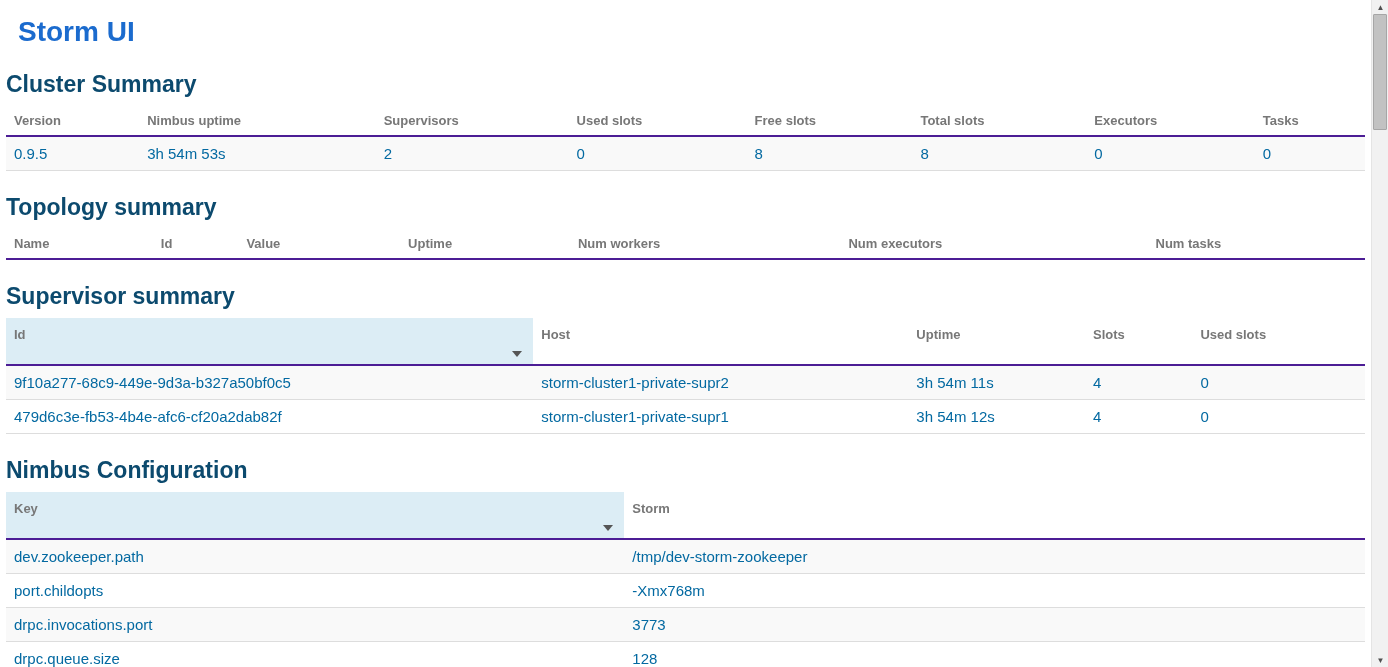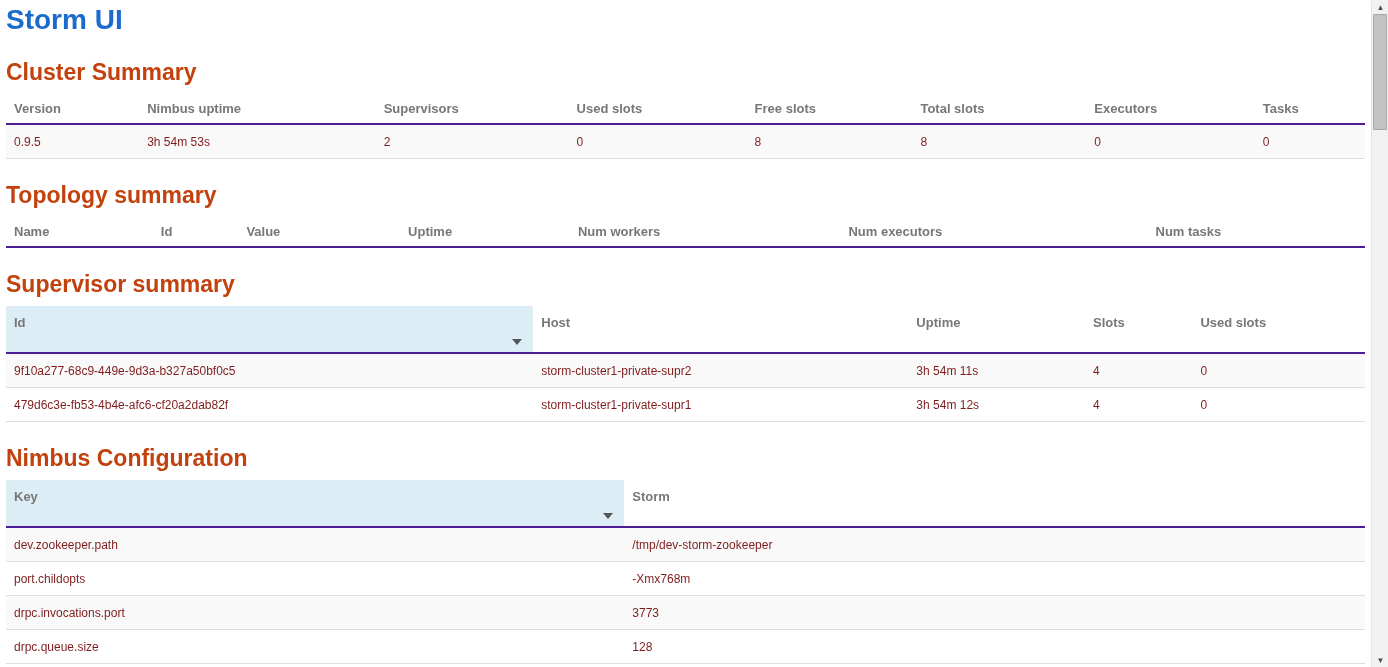--- a/index.html
+++ b/index.html
@@ -10,33 +10,33 @@
     background: #ffffff;
     font-family: "Liberation Sans", sans-serif;
   }
   .page {
     padding: 4px 6px 0 6px;
     margin-right: 17px;
   }
   h1.app-title {
     font-size: 28px;
     line-height: 32px;
-    margin: 0;
+    margin: 12px;
     font-weight: bold;
   }
   h1.app-title a {
     color: #1b6bce;
     text-decoration: none;
     cursor: pointer;
   }
   h2.section-heading {
     font-size: 23px;
     line-height: 26px;
     margin: 23px 0 9px 0;
-    color: #c2410c;
+    color: #0c4a6e;
     font-weight: bold;
   }
   table.data-table {
     width: 100%;
     border-collapse: collapse;
     table-layout: fixed;
   }
   table.data-table th {
     text-align: left;
     font-size: 13px;
@@ -44,23 +44,23 @@
     font-weight: bold;
     color: #777777;
     padding: 7px 8px;
     border-bottom: 2px solid #4c1d95;
     vertical-align: top;
     cursor: pointer;
     white-space: nowrap;
     overflow: hidden;
   }
   table.data-table td {
-    font-size: 12px;
+    font-size: 15px;
     line-height: 14px;
-    color: #7f1d1d;
+    color: #0369a1;
     padding: 10px 8px 9px 8px;
     border-bottom: 1px solid #dddddd;
     white-space: nowrap;
     overflow: hidden;
   }
   table.data-table tbody tr:nth-child(odd) { background: #f9f9f9; }
   table.data-table tbody tr:nth-child(even) { background: #ffffff; }
 
   
   table.sortable-header th { padding: 9px 8px 22px 8px; position: relative; }

